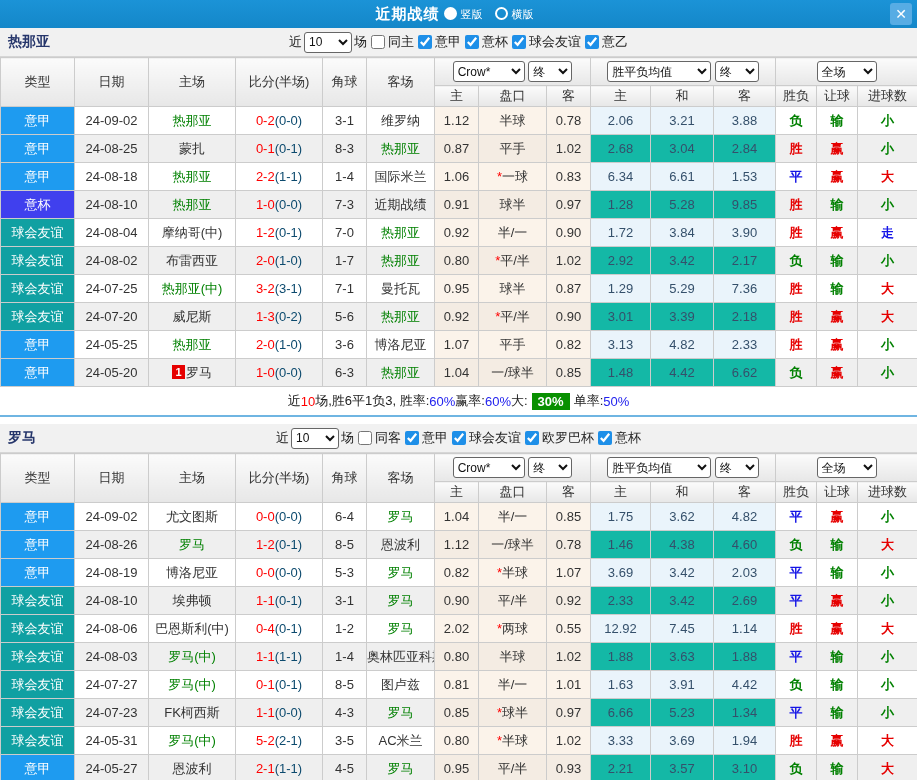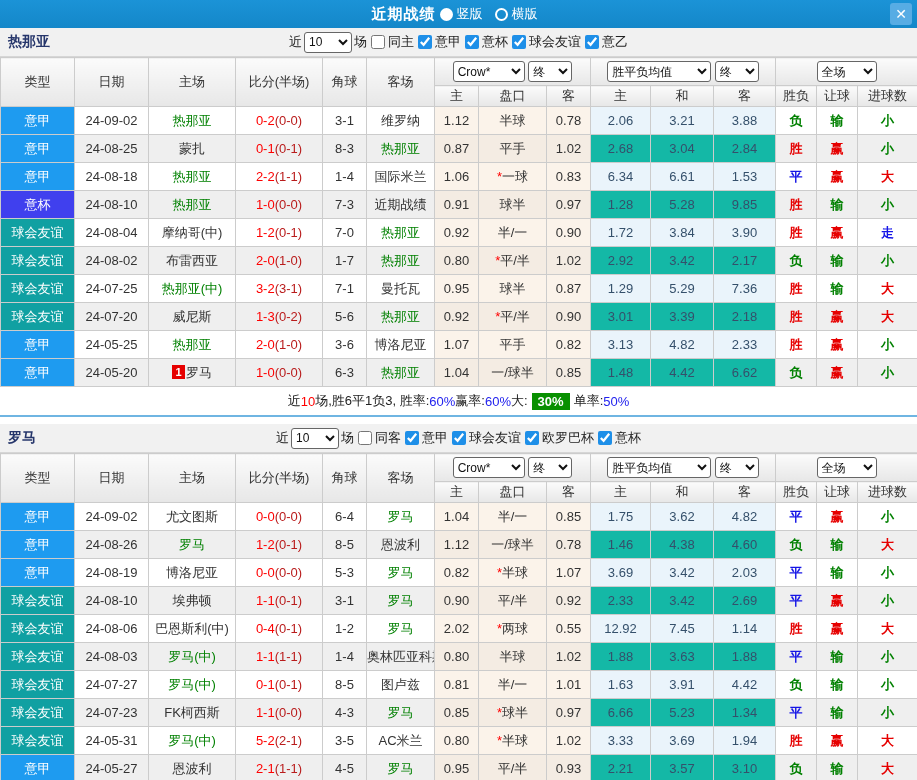--- a/index.html
+++ b/index.html
@@ -2,21 +2,21 @@
 <html style="--accent: #1b93d7;"><head>
 <meta charset="utf-8">
 <style>
   html,body{margin:0;padding:0;background:#fff;}
   body{width:917px;font-family:"Liberation Sans","DejaVu Sans",sans-serif;}
   .window{width:917px;box-sizing:border-box;border-bottom:3px solid #54a6dd;}
   
   .titlebar{height:28px;background:linear-gradient(var(--accent,#1b93d7),#1487c9);position:relative;
             display:flex;align-items:center;justify-content:center;color:#fff;}
   .title{font-weight:bold;font-size:15px;letter-spacing:1px;}
-  .rgroup{display:inline-flex;align-items:center;margin-left:4px;gap:4px;font-size:13px;}
+  .rgroup{display:inline-flex;align-items:flex-start;margin-left:4px;gap:4px;font-size:11px;}
   .radio{width:9px;height:9px;border:2px solid #fff;border-radius:50%;display:inline-block;cursor:pointer;}
   .radio.on{background:#fff;}
   .rlabel{margin-right:8px;}
   .close{position:absolute;right:5px;top:3px;width:22px;height:22px;background:#57ace4;border-radius:3px;
          color:#fff;font-weight:bold;text-align:center;line-height:22px;font-size:14px;cursor:pointer;}
   
   .filter-bar{height:28px;background:#f1f1f1;position:relative;display:flex;align-items:center;
               border-bottom:1px solid #d6d6d6;}
   .team-name{position:absolute;left:8px;font-weight:bold;font-size:14px;color:#26366b;}
   .filter-controls{margin:0 auto;display:flex;align-items:center;font-size:13px;color:#222;}
@@ -31,21 +31,21 @@
   table.stats th,table.stats td{border:1px solid #ccc;text-align:center;padding:0;overflow:hidden;white-space:nowrap;}
   thead th{background:linear-gradient(#fbfbfb,#e7e7e7);color:#333;font-weight:normal;}
   tr.hg th{height:25px;}
   tr.hg th.gsel{padding:1px 0;}
   tr.hs th{height:20px;}
   tbody td{height:27px;background:#fff;color:#333;}
   tr.alt td{background:#efefef;}
   td.cream{background:#fbf3ea;} tr.alt td.cream{background:#f4ece3;}
   td.mean{background:#eaf4fb;color:#35506b;} tr.alt td.mean{background:#14b8a6;}
   td.league{color:#fff;}
-  .s-half{color:#b91c1c;}
+  .s-half{color:#0c4a6e;}
   .badge1{display:inline-block;color:#fff;font-size:11px;line-height:14px;width:13px;height:14px;
           vertical-align:1px;margin-right:1px;font-weight:bold;}
   td.res{font-weight:bold;}
   
   .summary{height:28px;display:flex;align-items:center;justify-content:center;font-size:13px;color:#222;
            background:#fff;border-bottom:2px solid #6fb5e2;}
   .seg-badge{color:#fff;padding:1px 6px;font-weight:bold;margin:0 4px;}
   .gap{height:7px;background:#fff;}
 </style>
 </head>

